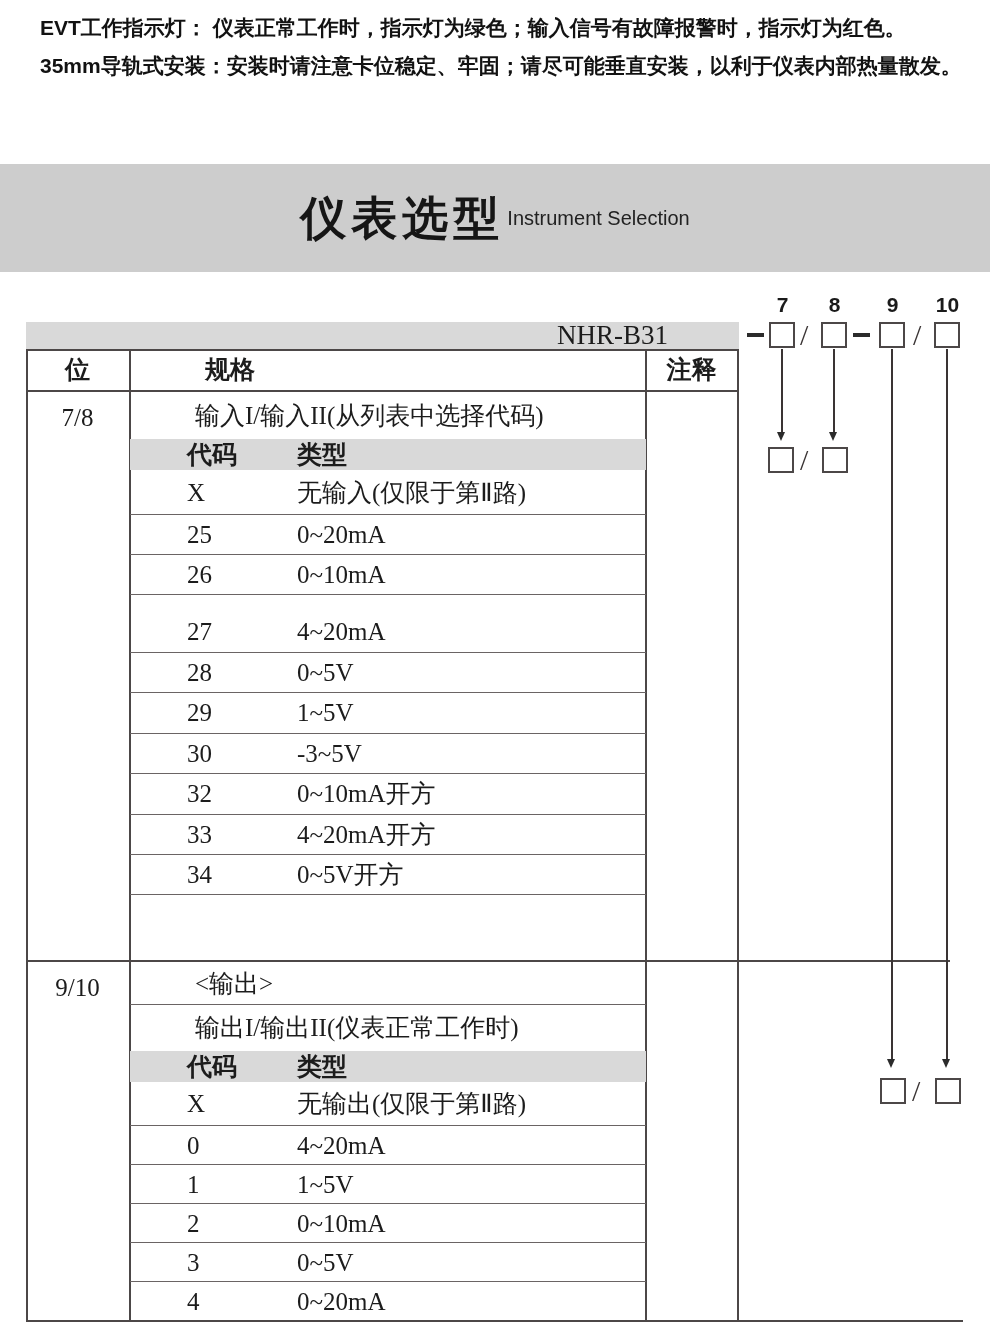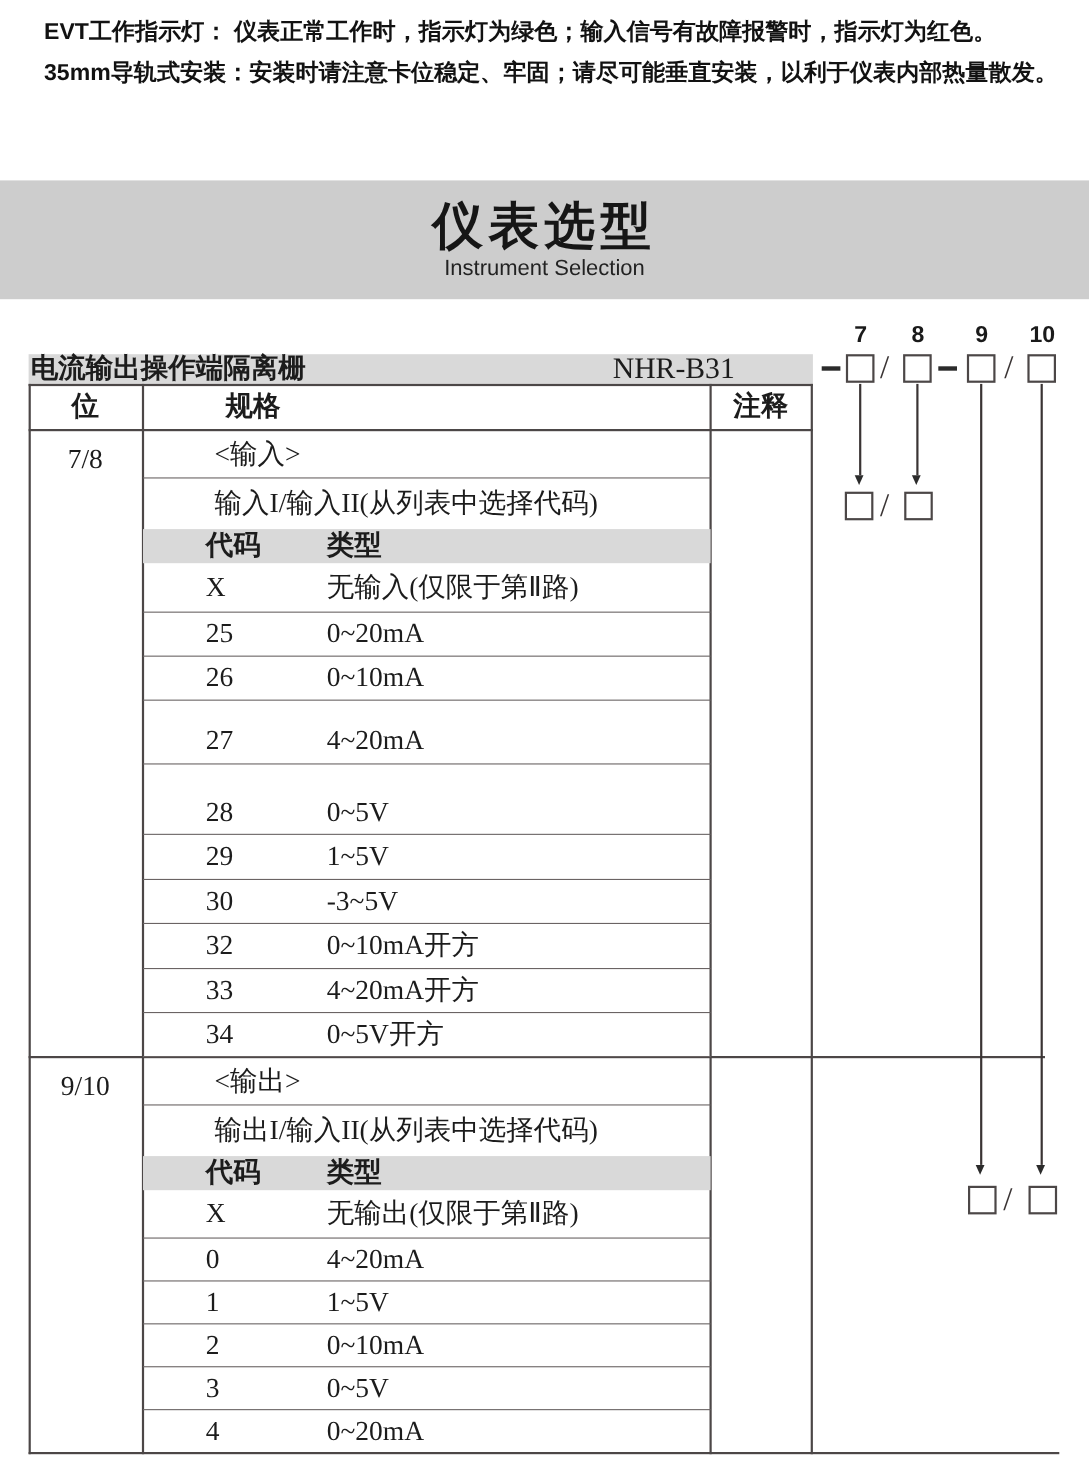--- a/index.html
+++ b/index.html
@@ -7,21 +7,21 @@
   .page { position:relative; width:990px; height:1342px; background:#ffffff;
           overflow:hidden; font-family:"Liberation Serif", serif; color:var(--text,#1c1c1c); }
   .abs { position:absolute; }
 
   
   .note { font-family:"Liberation Sans", sans-serif; font-weight:bold; font-size:21px;
           white-space:nowrap; color:#121212; }
 
   
   .banner { left:0; top:164px; width:990px; height:108px; background:var(--banner-bg,#cdcdcd);
-            display:flex; flex-direction:column; align-items:center; justify-content:center; gap:3px; }
+            display:flex; flex-direction:row; align-items:center; justify-content:center; gap:3px; }
   .banner-title { font-family:"Liberation Sans", sans-serif; font-weight:bold; font-size:46px;
                   letter-spacing:5px; color:#161616; line-height:1.1; }
   .banner-sub { font-family:"Liberation Sans", sans-serif; font-size:20px; color:#222222; }
 
   
   .titlebar { left:26px; top:322px; width:713px; height:27px; background:var(--stripe-bg,#d9d9d9); }
   .titlebar .lbl { position:absolute; left:2px; top:0; line-height:27px; font-weight:bold;
                    font-size:25px; white-space:nowrap; }
   .titlebar .model { position:absolute; left:531px; top:-1px; line-height:29px; font-size:27px; }
 
@@ -61,44 +61,40 @@
 
   <div class="abs note" style="left:40px; top:14px;">EVT工作指示灯： 仪表正常工作时，指示灯为绿色；输入信号有故障报警时，指示灯为红色。</div>
   <div class="abs note" style="left:40px; top:52px;">35mm导轨式安装：安装时请注意卡位稳定、牢固；请尽可能垂直安装，以利于仪表内部热量散发。</div>
 
   <div class="abs banner">
     <div class="banner-title">仪表选型</div>
     <div class="banner-sub">Instrument Selection</div>
   </div>
 
   <div class="abs titlebar">
-    <span class="lbl">电流输出操作端隔离栅</span>
     <span class="model">NHR-B31</span>
   </div>
 
   <div class="hline" style="left:26px; top:349px;  width:713px; height:2px;"></div>
   <div class="hline" style="left:26px; top:390px;  width:713px; height:2px;"></div>
   <div class="hline" style="left:26px; top:960px;  width:924px; height:2px;"></div>
   <div class="hline" style="left:26px; top:1320px; width:937px; height:2px;"></div>
   <div class="vline" style="left:26px;  top:349px; width:2px; height:973px;"></div>
   <div class="vline" style="left:129px; top:349px; width:2px; height:973px;"></div>
   <div class="vline" style="left:645px; top:349px; width:2px; height:973px;"></div>
   <div class="vline" style="left:737px; top:349px; width:2px; height:973px;"></div>
 
   <div class="th" style="left:26px;  top:349px; width:103px; text-align:center;">位</div>
   <div class="th" style="left:205px; top:349px;">规格</div>
   <div class="th" style="left:646px; top:349px; width:91px; text-align:center;">注释</div>
 
   <div class="pos" style="top:397px;">7/8</div>
   <div class="pos" style="top:967px;">9/10</div>
 
   <div class="rows" id="rows-0" style="top: 392.5px;">
-      <div class="srow rb" style="height: 42px; line-height: 42px;">
-        <span class="g1">&lt;输入&gt;</span>
-      </div>
       <div class="srow" style="height: 46px; line-height: 46px;">
         <span class="g1">输入I/输入II(从列表中选择代码)</span>
       </div>
       <div class="srow stripe" style="height: 31px; line-height: 31px;">
         <span class="c1">代码</span>
         <span class="c2">类型</span>
       </div>
       <div class="srow rb" style="height: 45px; line-height: 45px;">
         <span class="c1">X</span>
         <span class="c2">无输入(仅限于第Ⅱ路)</span>
@@ -108,21 +104,21 @@
         <span class="c2">0~20mA</span>
       </div>
       <div class="srow rb" style="height: 40.45px; line-height: 40.45px;">
         <span class="c1">26</span>
         <span class="c2">0~10mA</span>
       </div>
       <div class="srow rb" style="height: 40.45px; line-height: 40.45px; margin-top: 17px;">
         <span class="c1">27</span>
         <span class="c2">4~20mA</span>
       </div>
-      <div class="srow rb" style="height: 40.45px; line-height: 40.45px; margin-top: 24px;">
+      <div class="srow rb" style="height: 40.45px; line-height: 40.45px;">
         <span class="c1">28</span>
         <span class="c2">0~5V</span>
       </div>
       <div class="srow rb" style="height: 40.45px; line-height: 40.45px;">
         <span class="c1">29</span>
         <span class="c2">1~5V</span>
       </div>
       <div class="srow rb" style="height: 40.45px; line-height: 40.45px;">
         <span class="c1">30</span>
         <span class="c2">-3~5V</span>
@@ -138,21 +134,21 @@
       <div class="srow rb" style="height: 40.45px; line-height: 40.45px;">
         <span class="c1">34</span>
         <span class="c2">0~5V开方</span>
       </div>
     </div>
   <div class="rows" id="rows-1" style="top: 962.5px;">
       <div class="srow rb" style="height: 42px; line-height: 42px;">
         <span class="g1">&lt;输出&gt;</span>
       </div>
       <div class="srow" style="height: 46px; line-height: 46px;">
-        <span class="g1">输出I/输入II(从列表中选择代码)</span>
+        <span class="g1">输出I/输出II(仪表正常工作时)</span>
       </div>
       <div class="srow stripe" style="height: 31px; line-height: 31px;">
         <span class="c1">代码</span>
         <span class="c2">类型</span>
       </div>
       <div class="srow rb" style="height: 44px; line-height: 44px;">
         <span class="c1">X</span>
         <span class="c2">无输出(仅限于第Ⅱ路)</span>
       </div>
       <div class="srow rb" style="height: 39.2px; line-height: 39.2px;">

